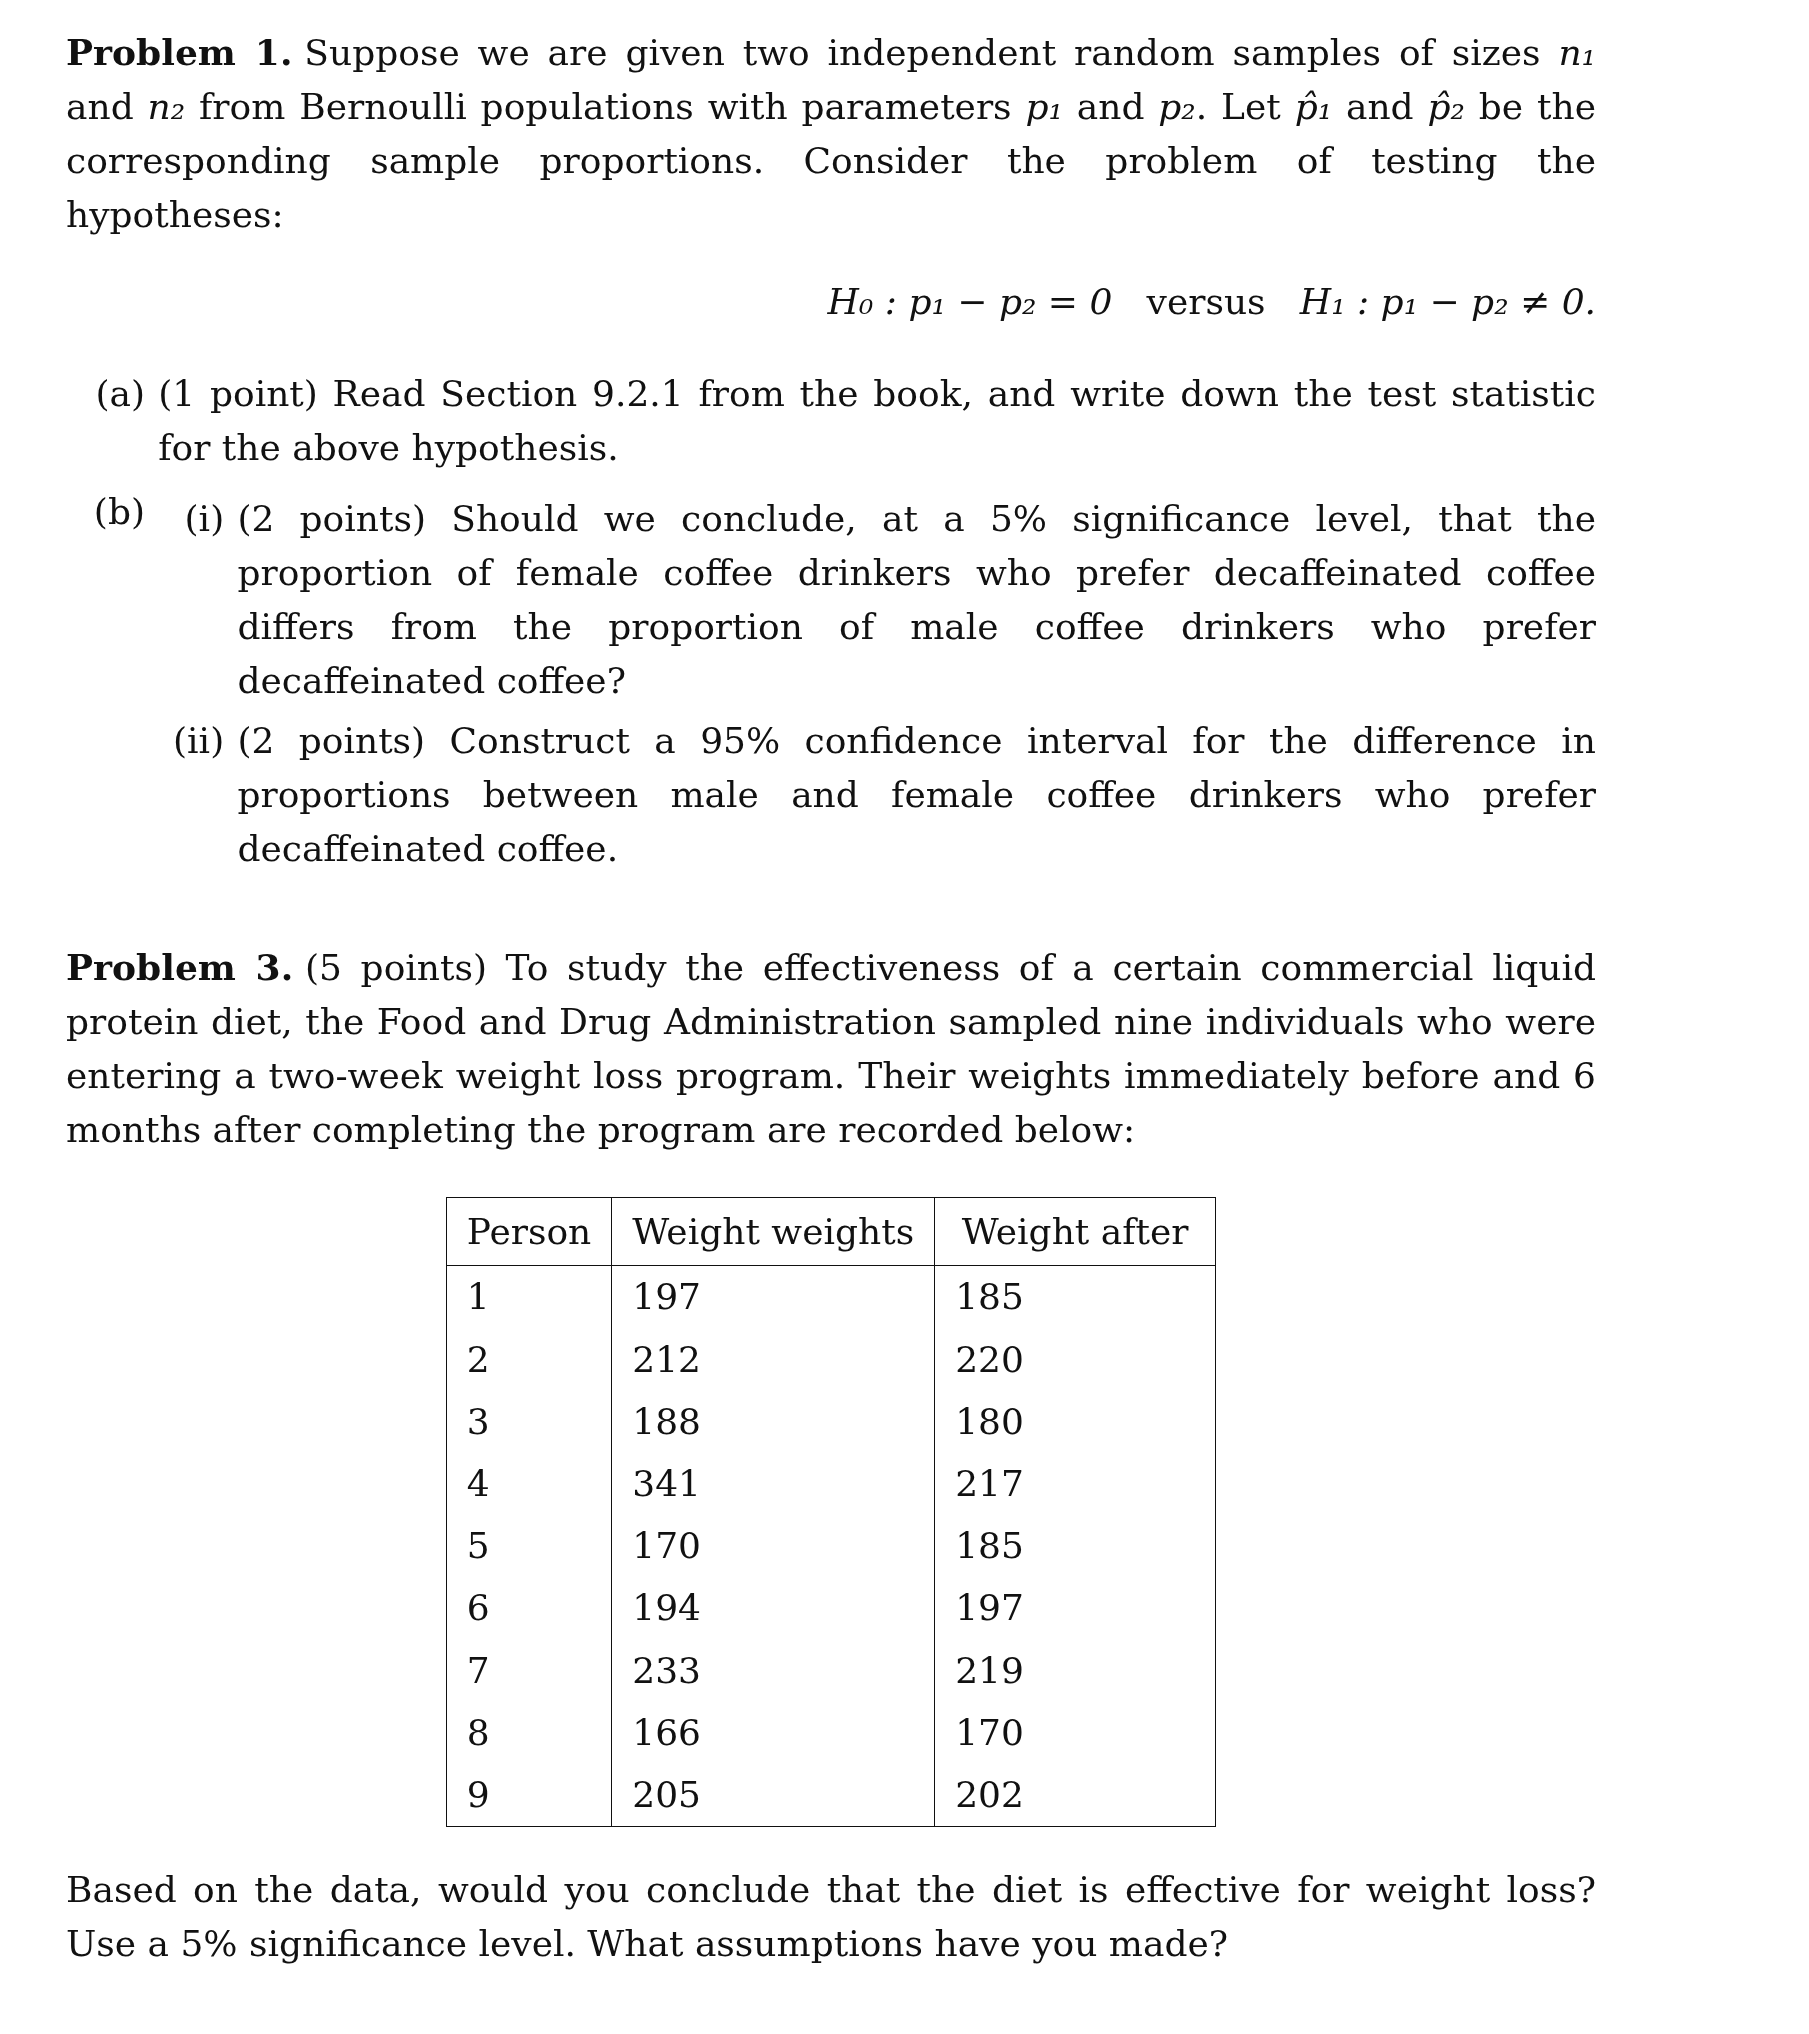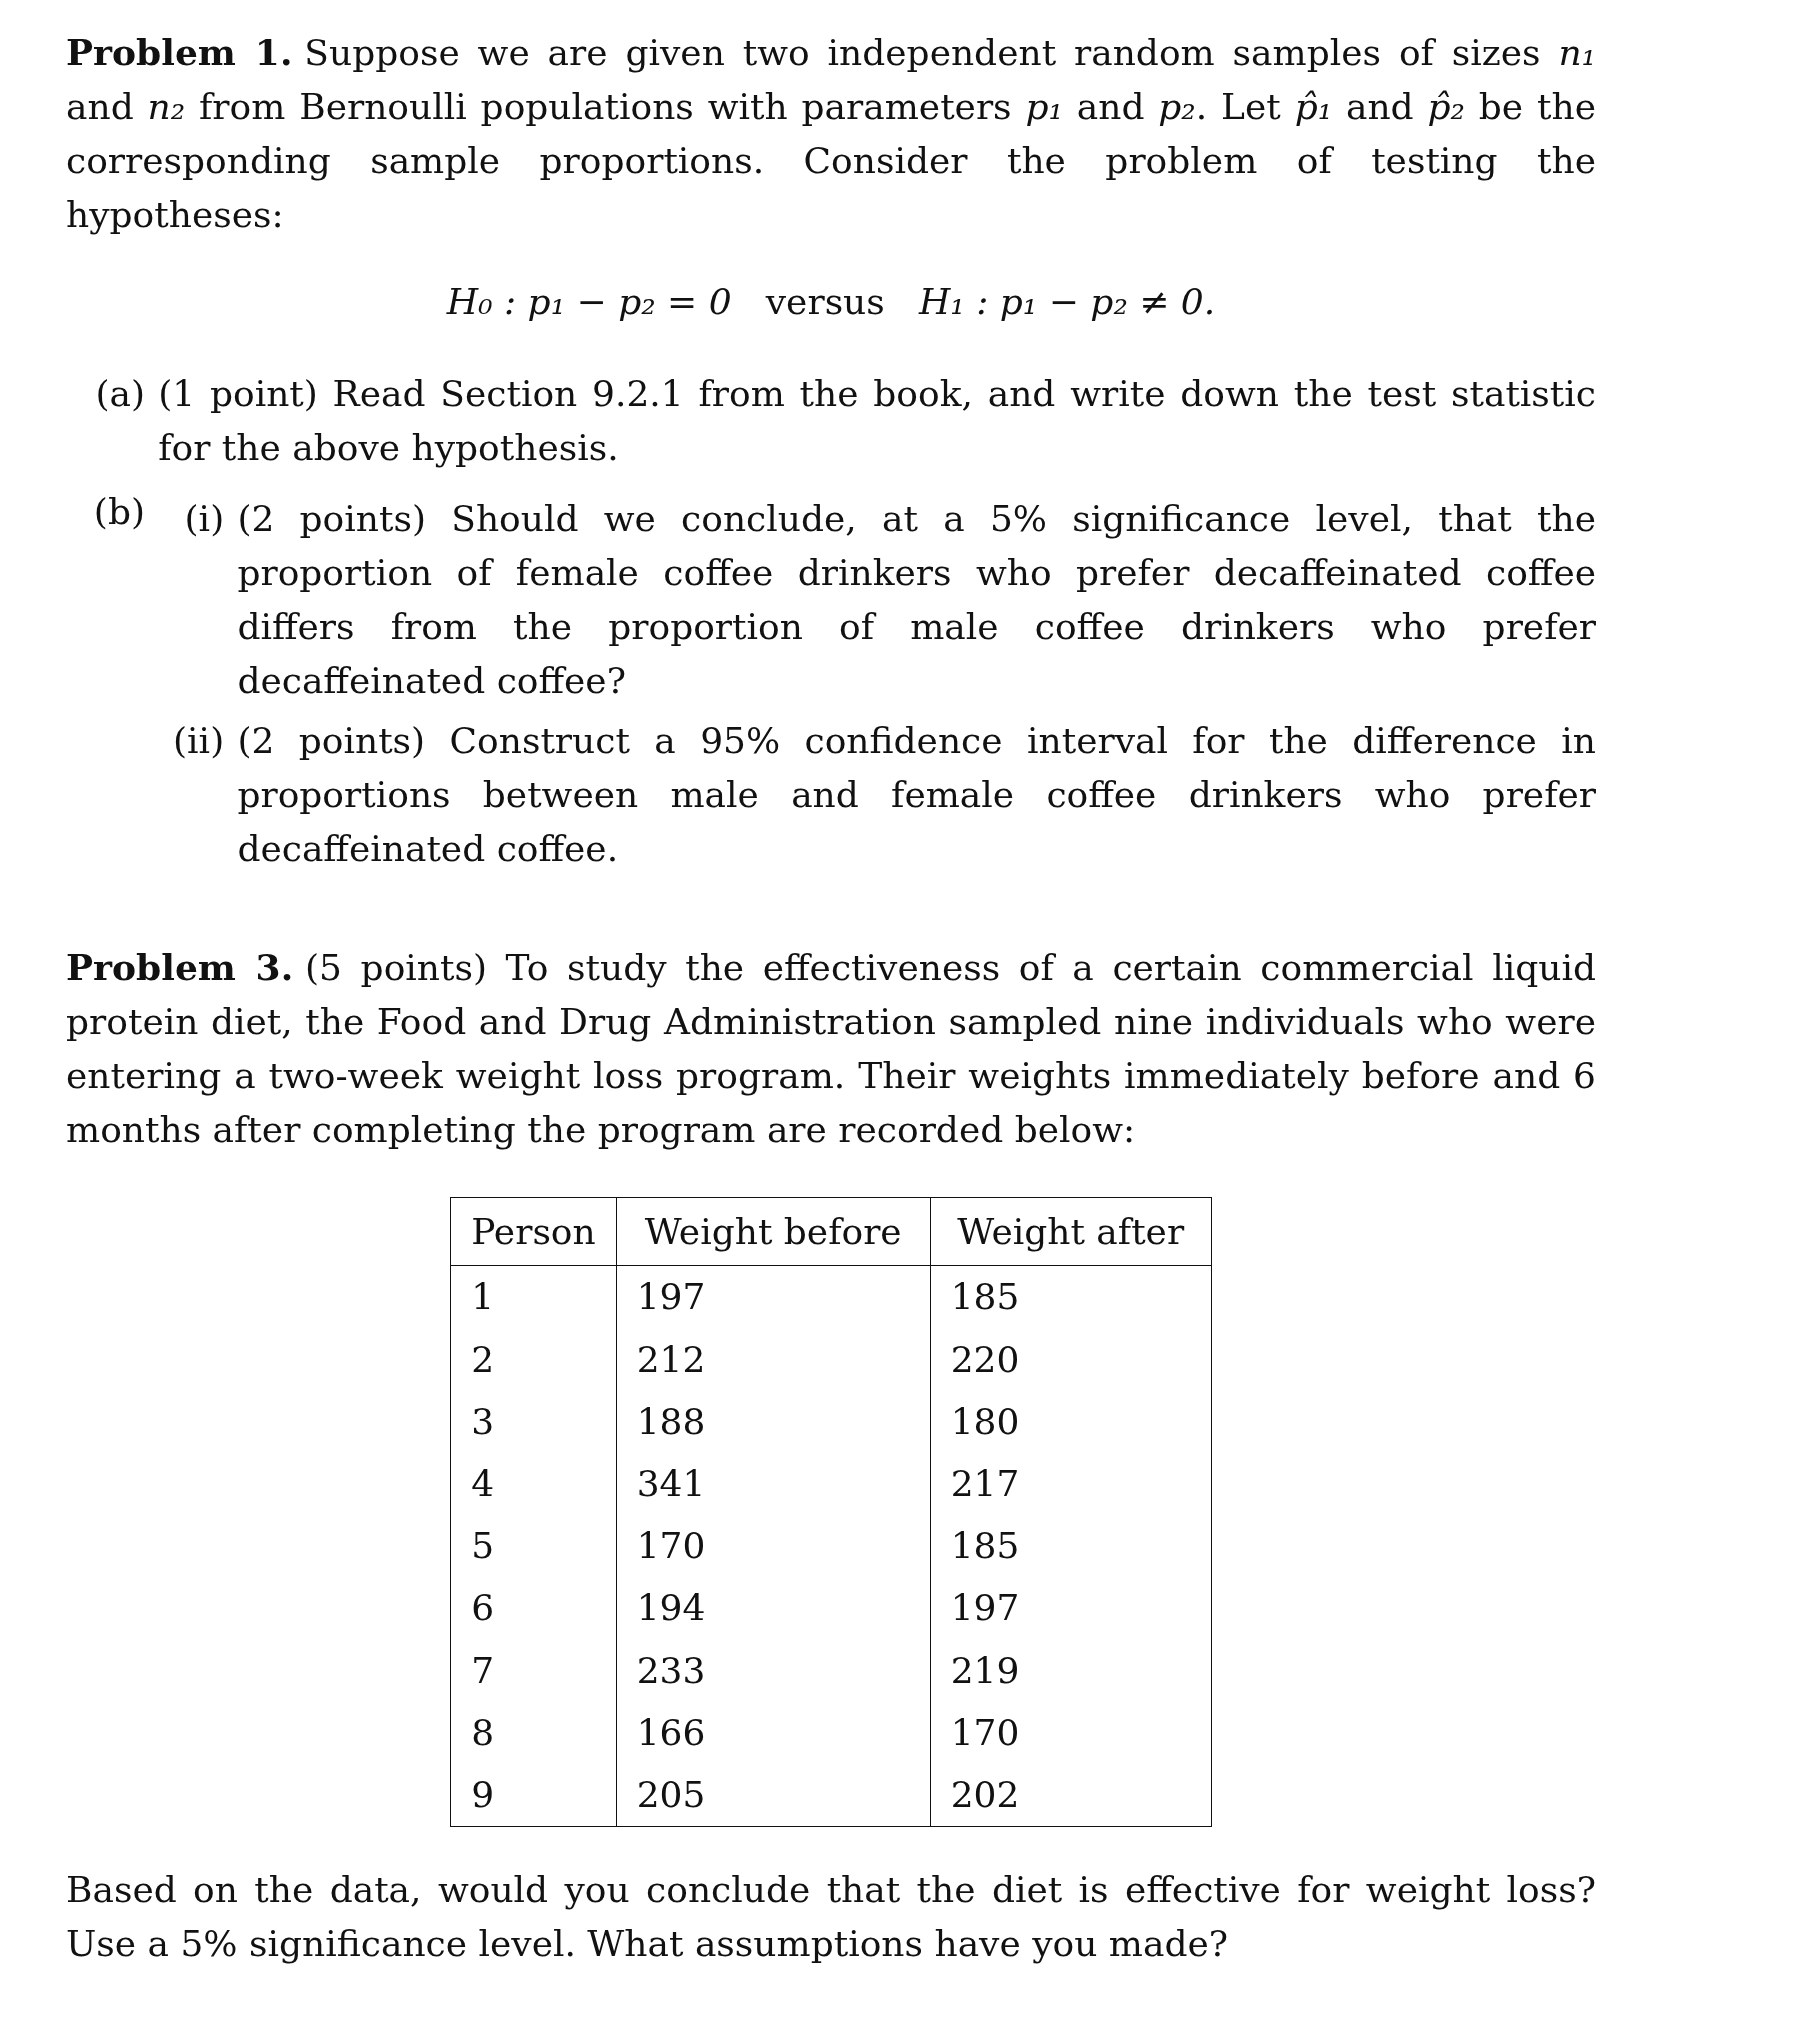--- a/index.html
+++ b/index.html
@@ -21,21 +21,21 @@
     min-height: 2034px;
     padding: 25px 66px 41px 66px;
   }
   p { margin: 0; }
   .para { text-align: justify; }
   .heading {
     font-weight: bold;
     margin-right: 0.33em;
   }
   .math-line {
-    text-align: center;
+    text-align: right;
     margin: 33px 0 38px 0;
   }
   .math { font-style: italic; }
   .versus {
     font-style: normal;
     margin: 0 0.95em;
   }
   .list { margin-top: 11.6px; }
   .item {
     display: flex;
@@ -130,21 +130,21 @@
 
   </div>
 
   <div class="problem3-block">
     <p class="para"><b class="heading">Problem 3.</b><span>(5 points) To study the effectiveness of a certain commercial liquid protein diet, the Food and Drug Administration sampled nine individuals who were entering a two-week weight loss program. Their weights immediately before and 6 months after completing the program are recorded below:</span></p>
 
     <table class="weights">
       <thead>
         <tr>
           <th>Person</th>
-          <th>Weight before</th>
+          <th>Weight weights</th>
           <th>Weight after</th>
         </tr>
       </thead>
       <tbody>
         <tr>
           <td>1</td>
           <td>197</td>
           <td>185</td>
         </tr>
         <tr>

